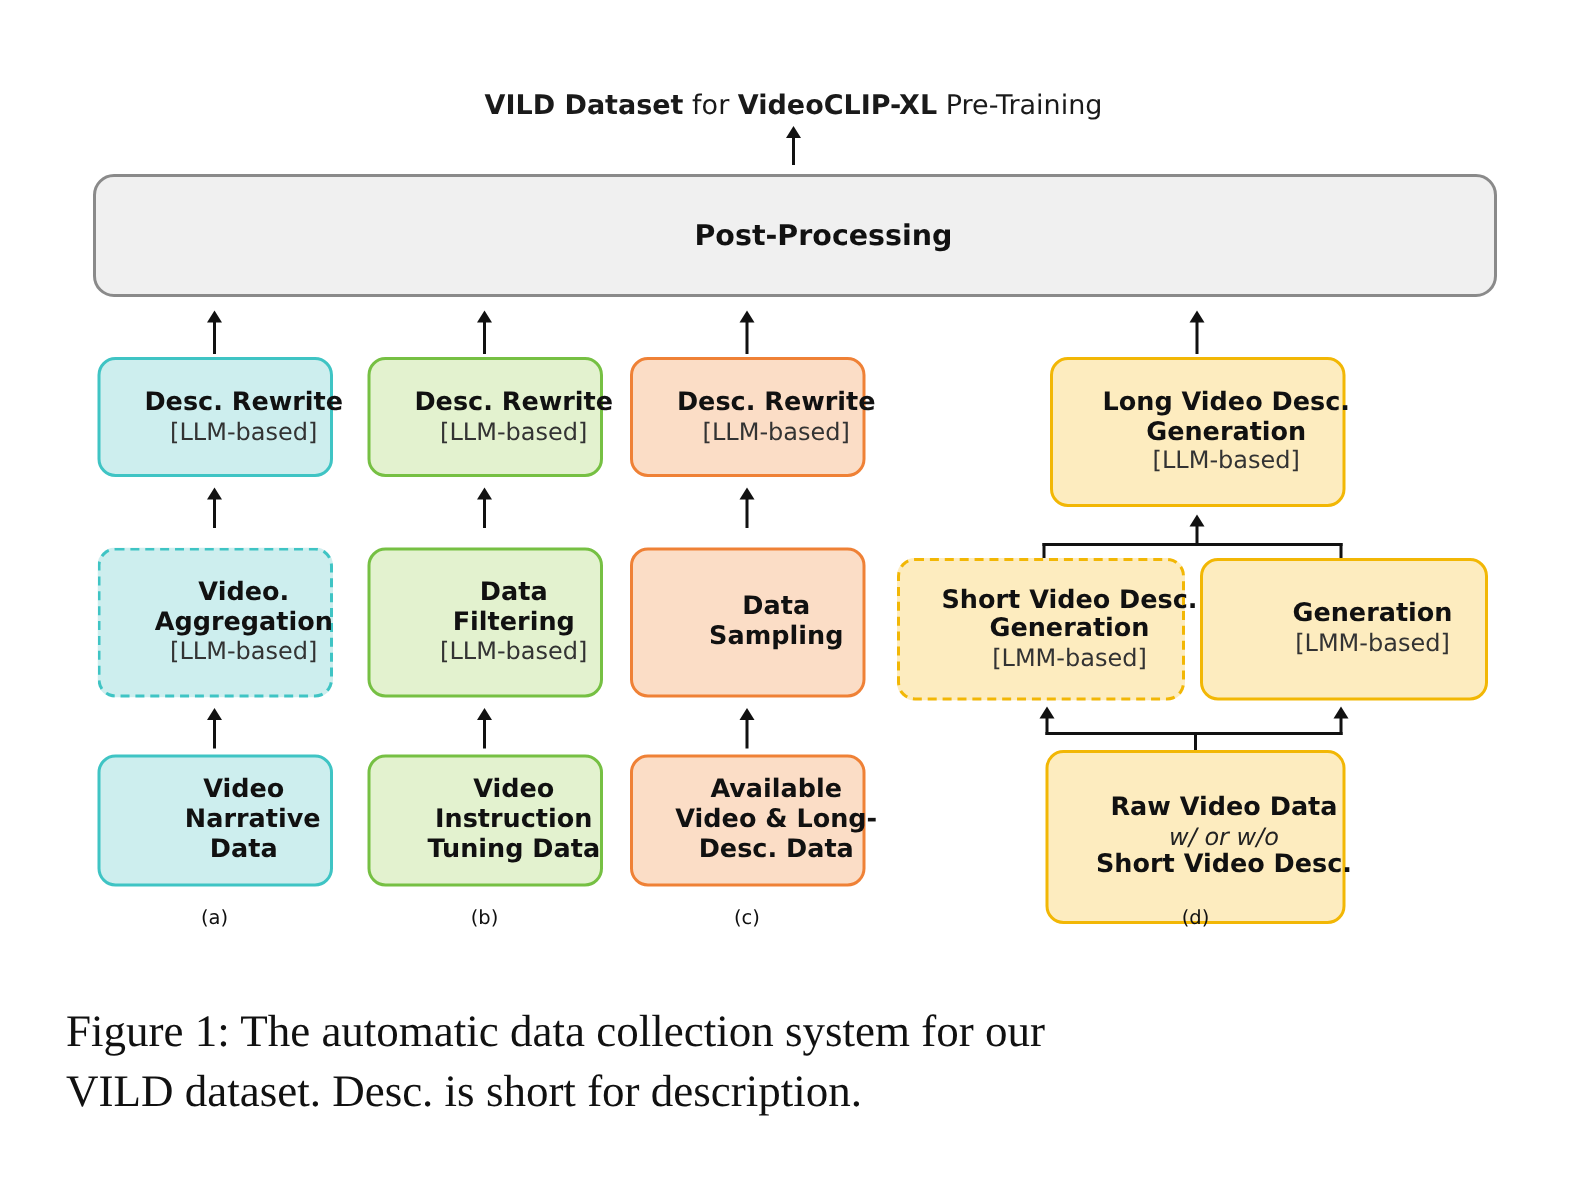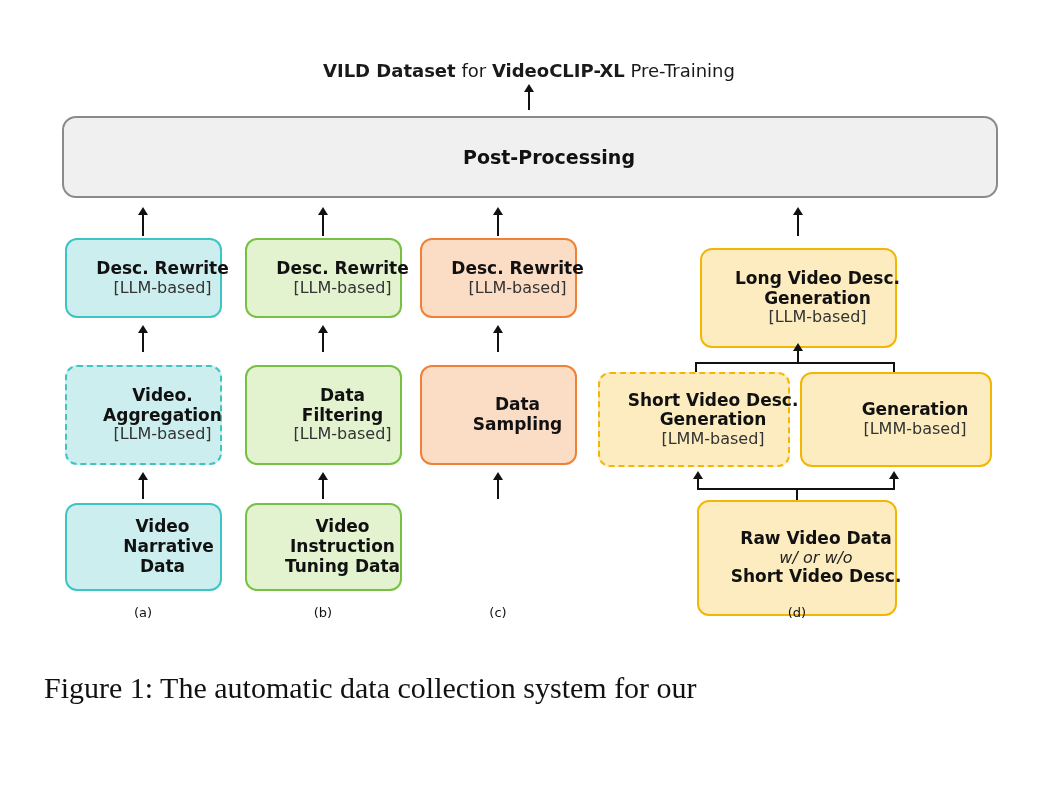--- a/index.html
+++ b/index.html
@@ -157,23 +157,28 @@
   <div class="vline" style="left:497px; top:330px; height:22px;"></div>
   <div class="arrowhead" style="left:493px; top:325px;"></div>
 
   <div class="box t-orange" style="left:420px; top:365px; width:157px; height:100px;">
     <span class="ln bold" style="font-size:17px;">Data</span>
     <span class="ln bold" style="font-size:17px;">Sampling</span>
   </div>
   <div class="vline" style="left:497px; top:477px; height:22px;"></div>
   <div class="arrowhead" style="left:493px; top:472px;"></div>
 
+  <div class="box t-orange" style="left:420px; top:503px; width:157px; height:88px;">
+    <span class="ln bold" style="font-size:17px;">Available</span>
+    <span class="ln bold" style="font-size:17px;">Video &amp; Long-</span>
+    <span class="ln bold" style="font-size:17px;">Desc. Data</span>
+  </div>
   <div class="col-label" style="left:458px; top:605px;">(c)</div>
 
-  <div class="box t-amber" style="left:700px; top:248px; width:197px; height:100px;">
+  <div class="box t-amber" style="left:700px; top:238px; width:197px; height:100px;">
     <span class="ln bold" style="font-size:17px;">Long Video Desc.</span>
     <span class="ln bold" style="font-size:17px;">Generation</span>
     <span class="ln light" style="font-size:16px;">[LLM-based]</span>
   </div>
 
   <div class="vline" style="left:797px; top:348px; height:16px;"></div>
   <div class="arrowhead" style="left:793px; top:343px;"></div>
   <div class="hline" style="left:695px; top:362px; width:200px;"></div>
   <div class="vline" style="left:695px; top:362px; height:12px;"></div>
   <div class="vline" style="left:893px; top:362px; height:12px;"></div>
@@ -198,15 +203,16 @@
 
   <div class="box t-amber" style="left:697px; top:500px; width:200px; height:116px;">
     <span class="ln bold" style="font-size:17px;">Raw Video Data</span>
     <span class="ln ital" style="font-size:16px;">w/ or w/o</span>
     <span class="ln bold" style="font-size:17px;">Short Video Desc.</span>
   </div>
   <div class="col-label" style="left:757px; top:605px;">(d)</div>
 
   <div class="caption">
     <div>Figure 1: The automatic data collection system for our</div>
+    <div>VILD dataset. Desc. is short for description.</div>
   </div>
 
 </div>
 
 </body></html>

